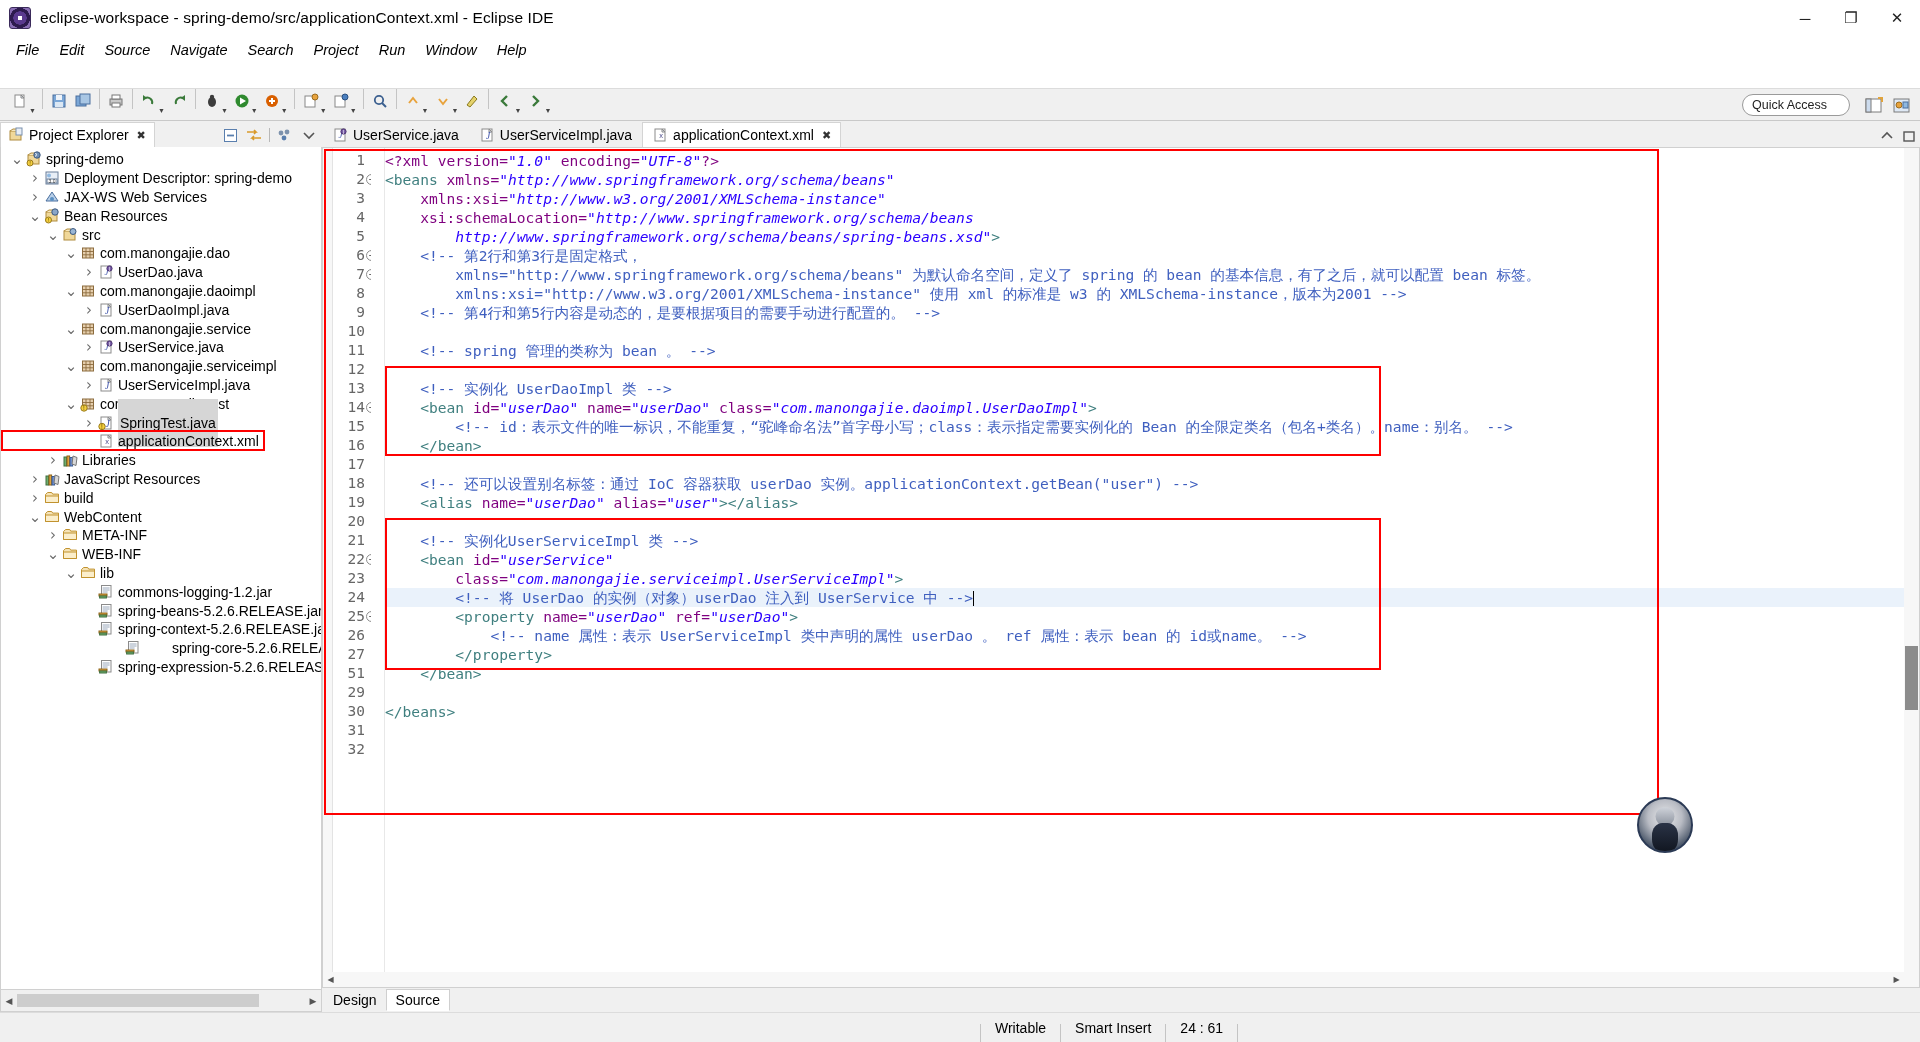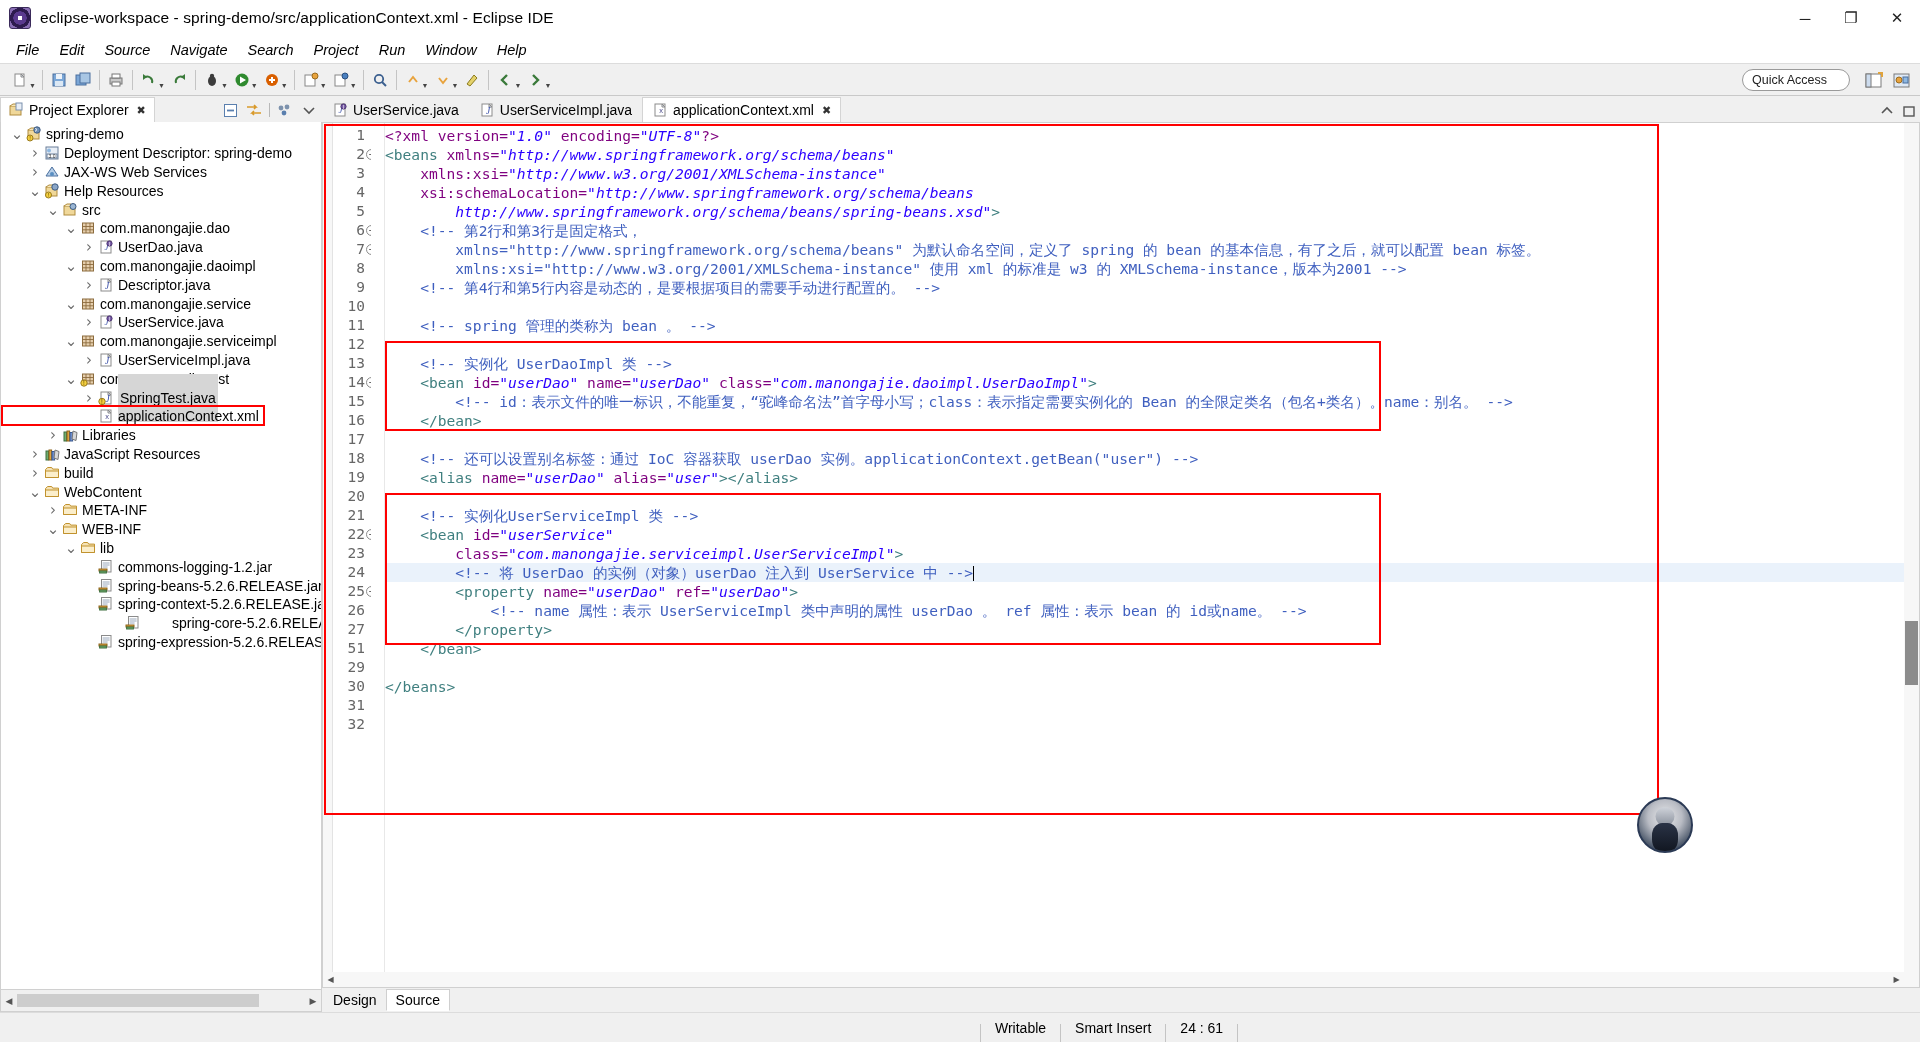--- a/index.html
+++ b/index.html
@@ -43,25 +43,25 @@
     background: #ffffff;
     padding-left: 6px;
   }
   .menu-item {
     padding: 3px 10px; font-size: 14.5px; color: #000; cursor: default; font-style: italic;
   }
 
   
   .toolbar {
     height: 33px; flex: 0 0 33px;
-    display: flex; align-items: center;
+    display: flex; align-items: flex-start;
     background: #f0f0f0;
     border-top: 1px solid #dcdcdc;
     border-bottom: 1px solid #c9c9c9;
-    padding-left: 8px; position: relative;
+    padding-left: 8px; position: relative; margin-top: 25px;
   }
   .tb-btn {
     width: 22px; height: 24px; display: inline-flex; align-items: center; justify-content: center;
     margin: 0 1px; position: relative;
   }
   .tb-sep { width: 1px; height: 20px; background: #c4c4c4; margin: 0 4px; }
   .tb-caret { font-size: 7px; color: #444; margin-left: -3px; margin-right: 2px; align-self: flex-end; padding-bottom: 6px; }
   .quick-access {
     position: absolute; right: 70px; top: 5px;
     width: 108px; height: 22px;
@@ -448,21 +448,21 @@
             <span class="arrow" style="font-size: 15px; line-height: 8px;">⌄</span>
             <span class="ico">
               <svg width="16" height="16" viewBox="0 0 16 16">
                 <rect x="2" y="4" width="11" height="9" fill="#f0d89a" stroke="#b08c3e"></rect>
                 <path d="M2 4 l3-2 h4 l1 2" fill="#f7e7bb" stroke="#b08c3e"></path>
                 <circle cx="11" cy="4" r="3.2" fill="#8aa6c8" stroke="#3d5a80"></circle>
                 <circle cx="4.5" cy="12" r="3" fill="#f4d03f" stroke="#9a7b1e"></circle>
                 <text x="4.5" y="14.3" font-size="6" text-anchor="middle" fill="#6a4a00">!</text>
               </svg>
             </span>
-            <span class="lbl">Help Resources</span>
+            <span class="lbl">Bean Resources</span>
           </div>
           <div class="row" style="padding-left: 44px;">
             <span class="arrow" style="font-size: 15px; line-height: 8px;">⌄</span>
             <span class="ico">
               <svg width="16" height="16" viewBox="0 0 16 16">
                 <rect x="2" y="4" width="11" height="9" fill="#f0d89a" stroke="#b08c3e"></rect>
                 <path d="M2 4 l3-2 h4 l1 2" fill="#f7e7bb" stroke="#b08c3e"></path>
                 <circle cx="11" cy="4.5" r="3" fill="#9ab6d4" stroke="#3d5a80"></circle>
               </svg>
             </span>
@@ -503,21 +503,21 @@
           </div>
           <div class="row" style="padding-left: 80px;">
             <span class="arrow" style="font-size: 15px;">›</span>
             <span class="ico">
               <svg width="16" height="16" viewBox="0 0 16 16">
                 <rect x="3" y="2" width="10" height="12" fill="#fff" stroke="#8b8b8b"></rect>
                 <path d="M10 2 l3 3 h-3 z" fill="#dfe8f5" stroke="#8b8b8b"></path>
                 <text x="7" y="11.5" font-size="9.5" font-family="serif" font-style="italic" fill="#3a4fa8">J</text>
               </svg>
             </span>
-            <span class="lbl">Descriptor.java</span>
+            <span class="lbl">UserDaoImpl.java</span>
           </div>
           <div class="row" style="padding-left: 62px;">
             <span class="arrow" style="font-size: 15px; line-height: 8px;">⌄</span>
             <span class="ico">
               <svg width="16" height="16" viewBox="0 0 16 16">
                 <rect x="2.5" y="3" width="11" height="10" fill="#e6cfae" stroke="#8c6c3e"></rect>
                 <path d="M2.5 6.5 h11 M2.5 9.8 h11 M6 3 v10 M10 3 v10" stroke="#8c6c3e" stroke-width="0.9"></path>
               </svg>
             </span>
             <span class="lbl">com.manongajie.service</span>

